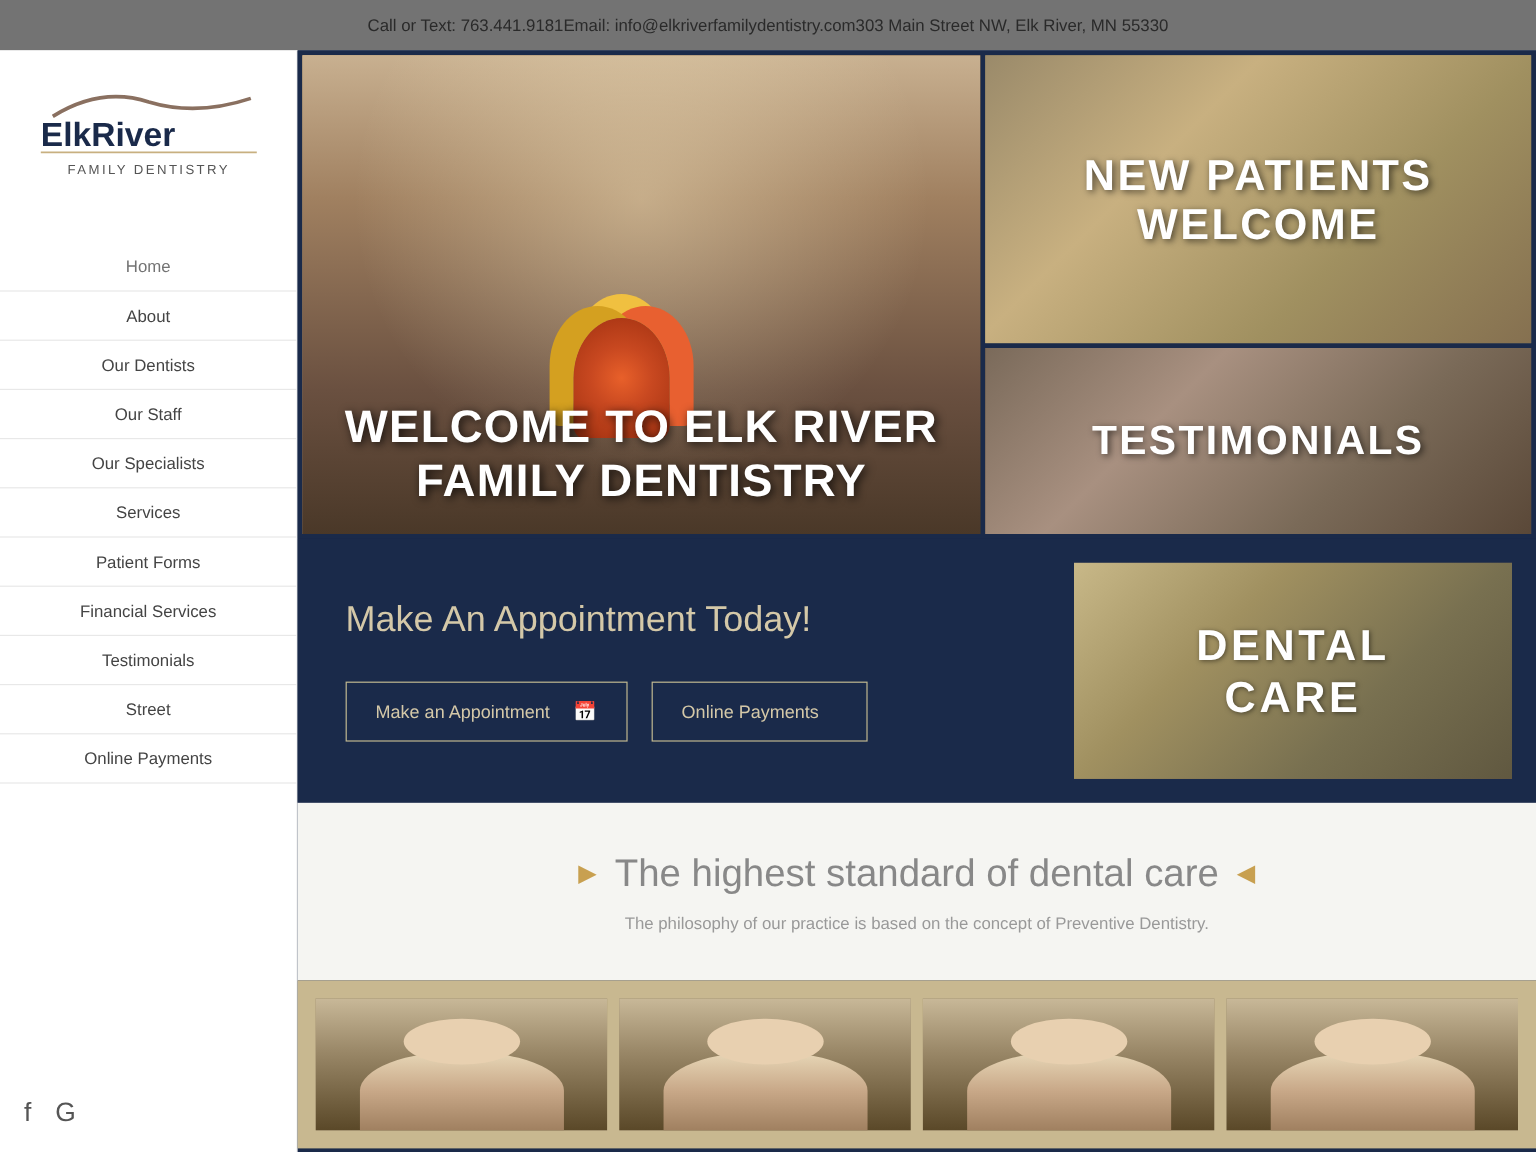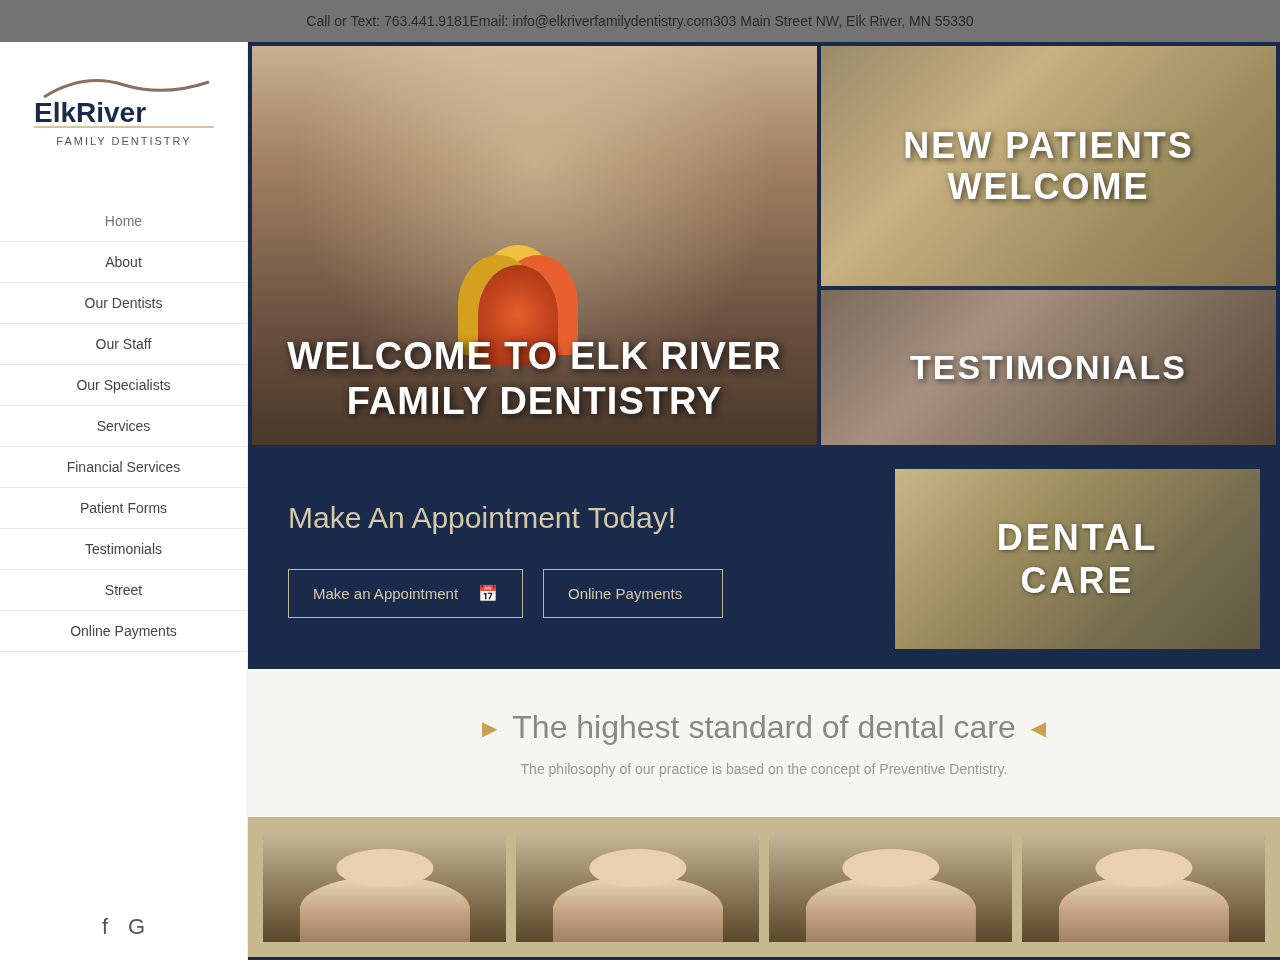--- a/index.html
+++ b/index.html
@@ -24,21 +24,20 @@
       flex: 1;
     }
 
     
     .sidebar {
       width: 248px;
       min-width: 248px;
       background: #fff;
       display: flex;
       flex-direction: column;
-      align-items: center;
       padding-top: 10px;
       border-right: 1px solid #eee;
     }
     .sidebar .logo-area {
       padding: 15px 20px 20px;
       text-align: center;
     }
     .sidebar .logo-svg {
       width: 200px;
       height: 90px;
@@ -352,22 +351,22 @@
       </svg>
     </div>
 
     <nav>
       <a class="active">Home</a>
       <a>About</a>
       <a>Our Dentists</a>
       <a>Our Staff</a>
       <a>Our Specialists</a>
       <a>Services</a>
+      <a>Patient Forms</a>
       <a>Financial Services</a>
-      <a>Patient Forms</a>
       <a>Testimonials</a>
       <a>Street</a>
       <a>Online Payments</a>
     </nav>
 
     <div class="social-icons">
       <span class="social-icon">f</span>
       <span class="social-icon">G</span>
     </div>
   </div>

